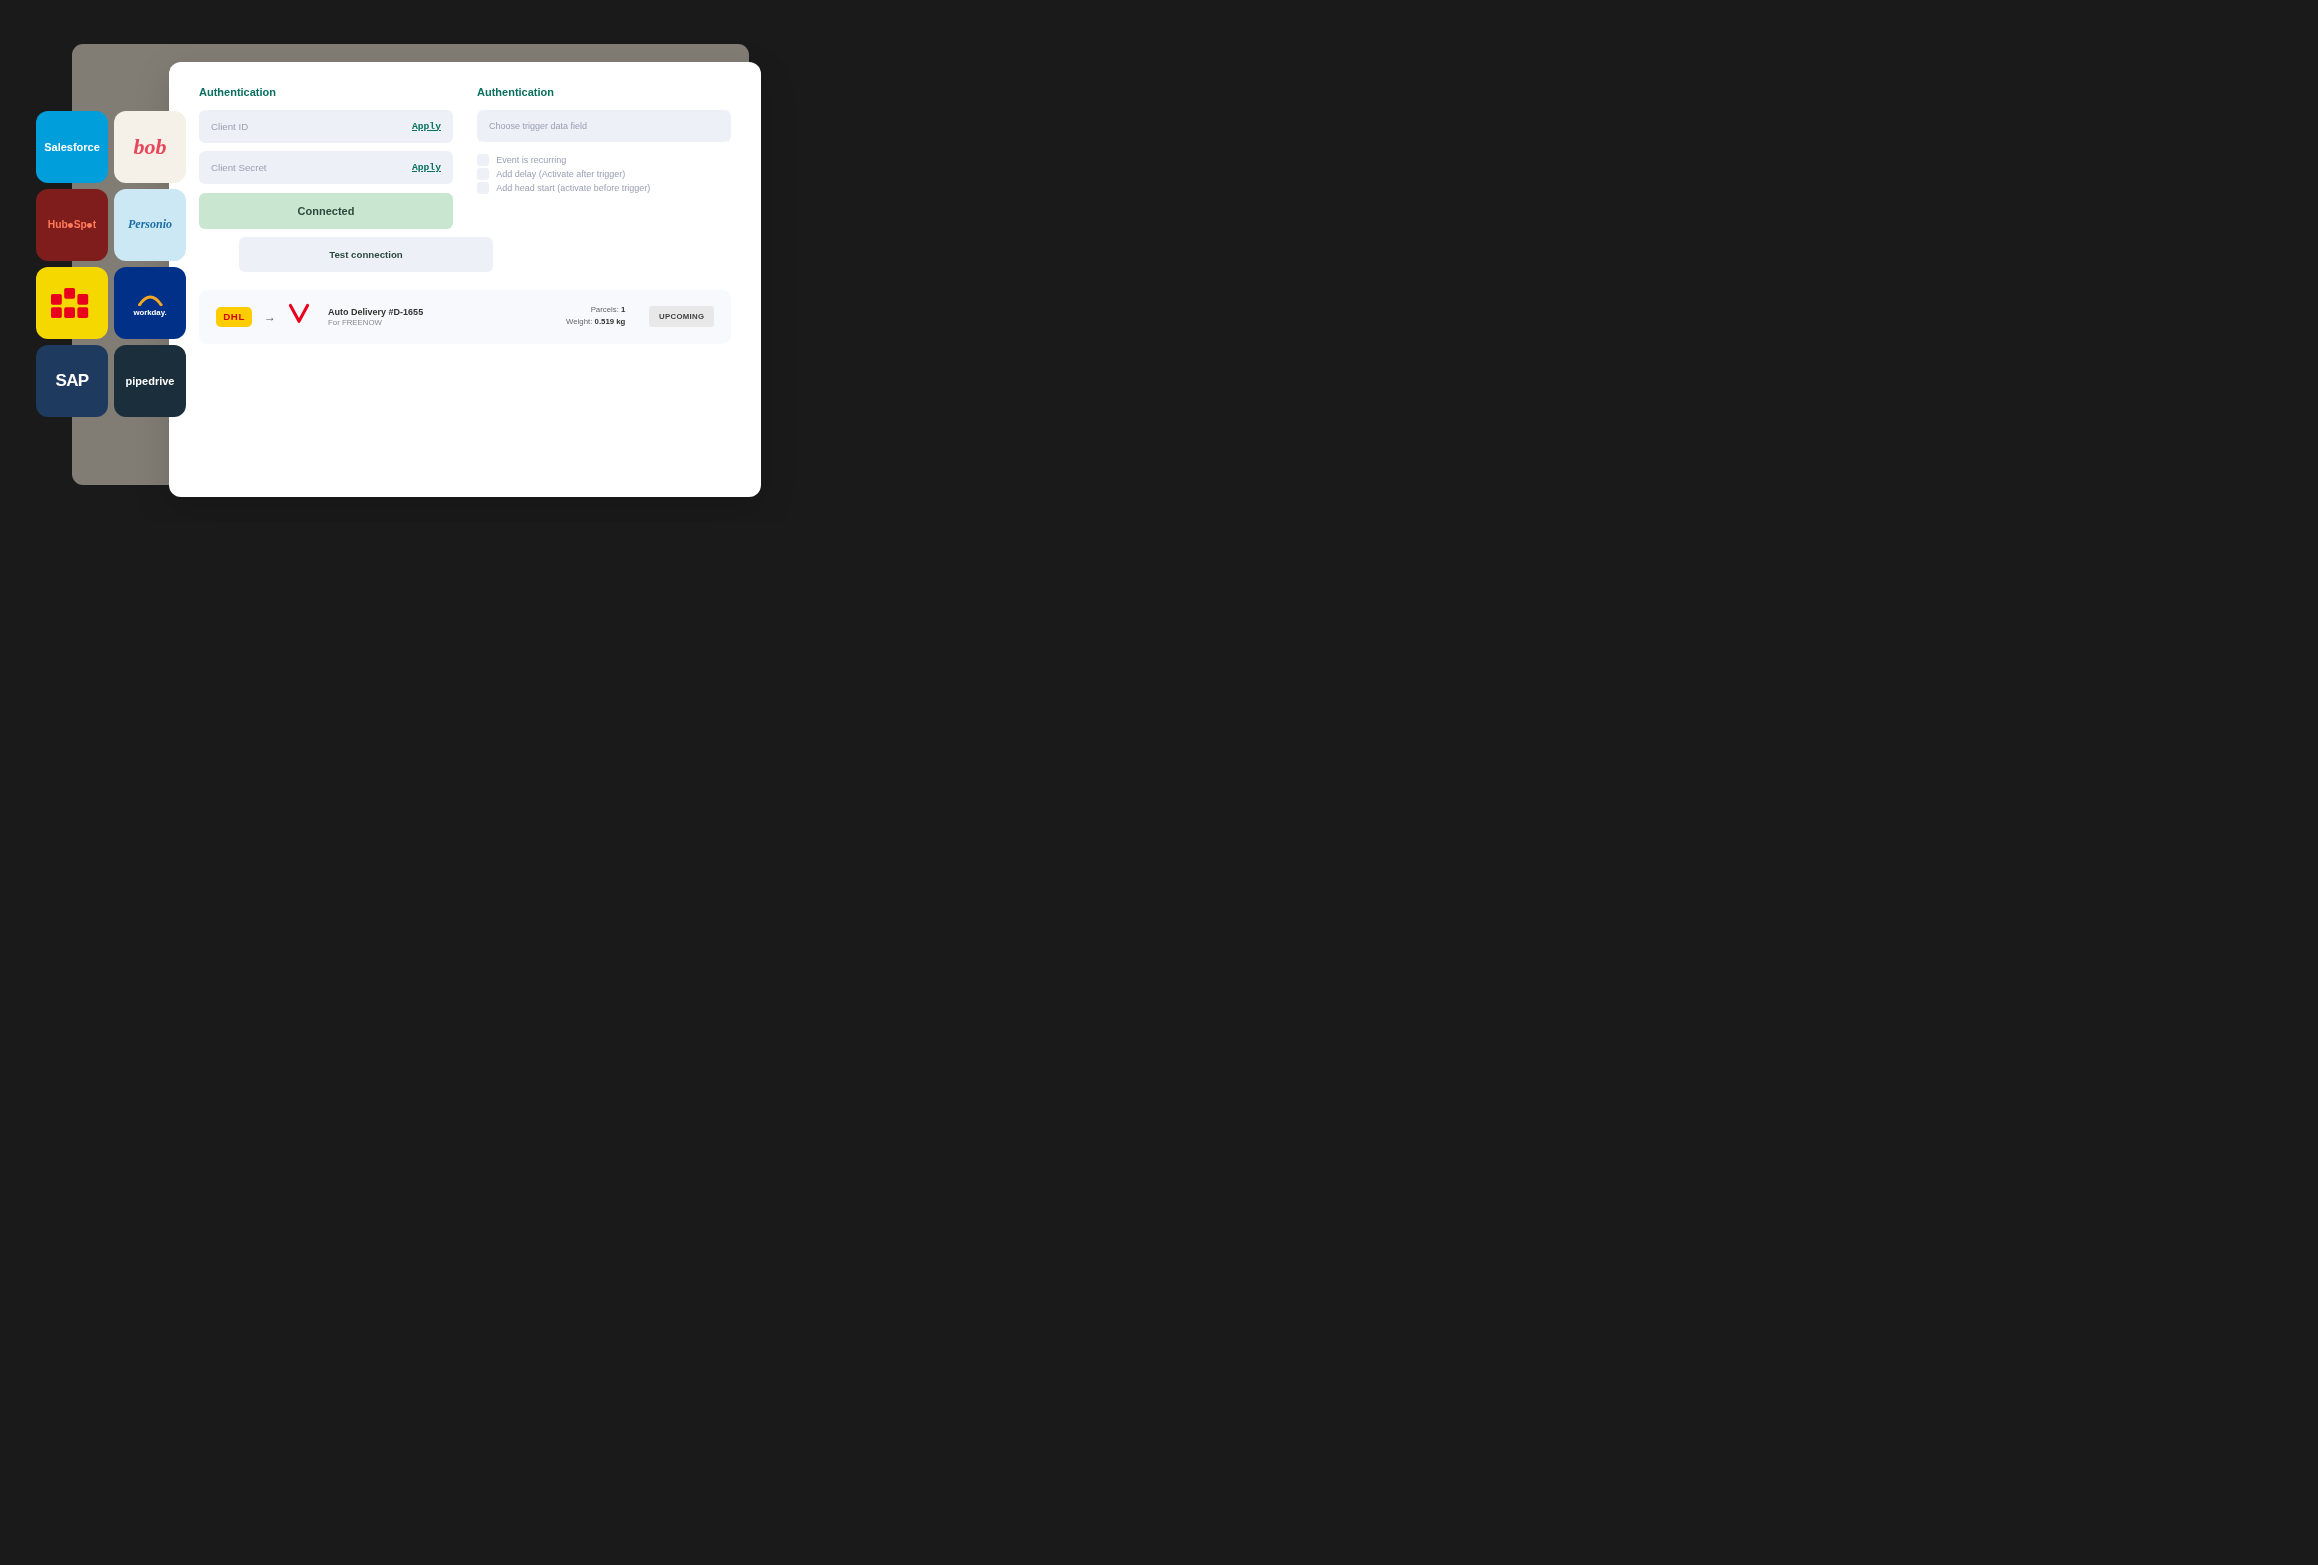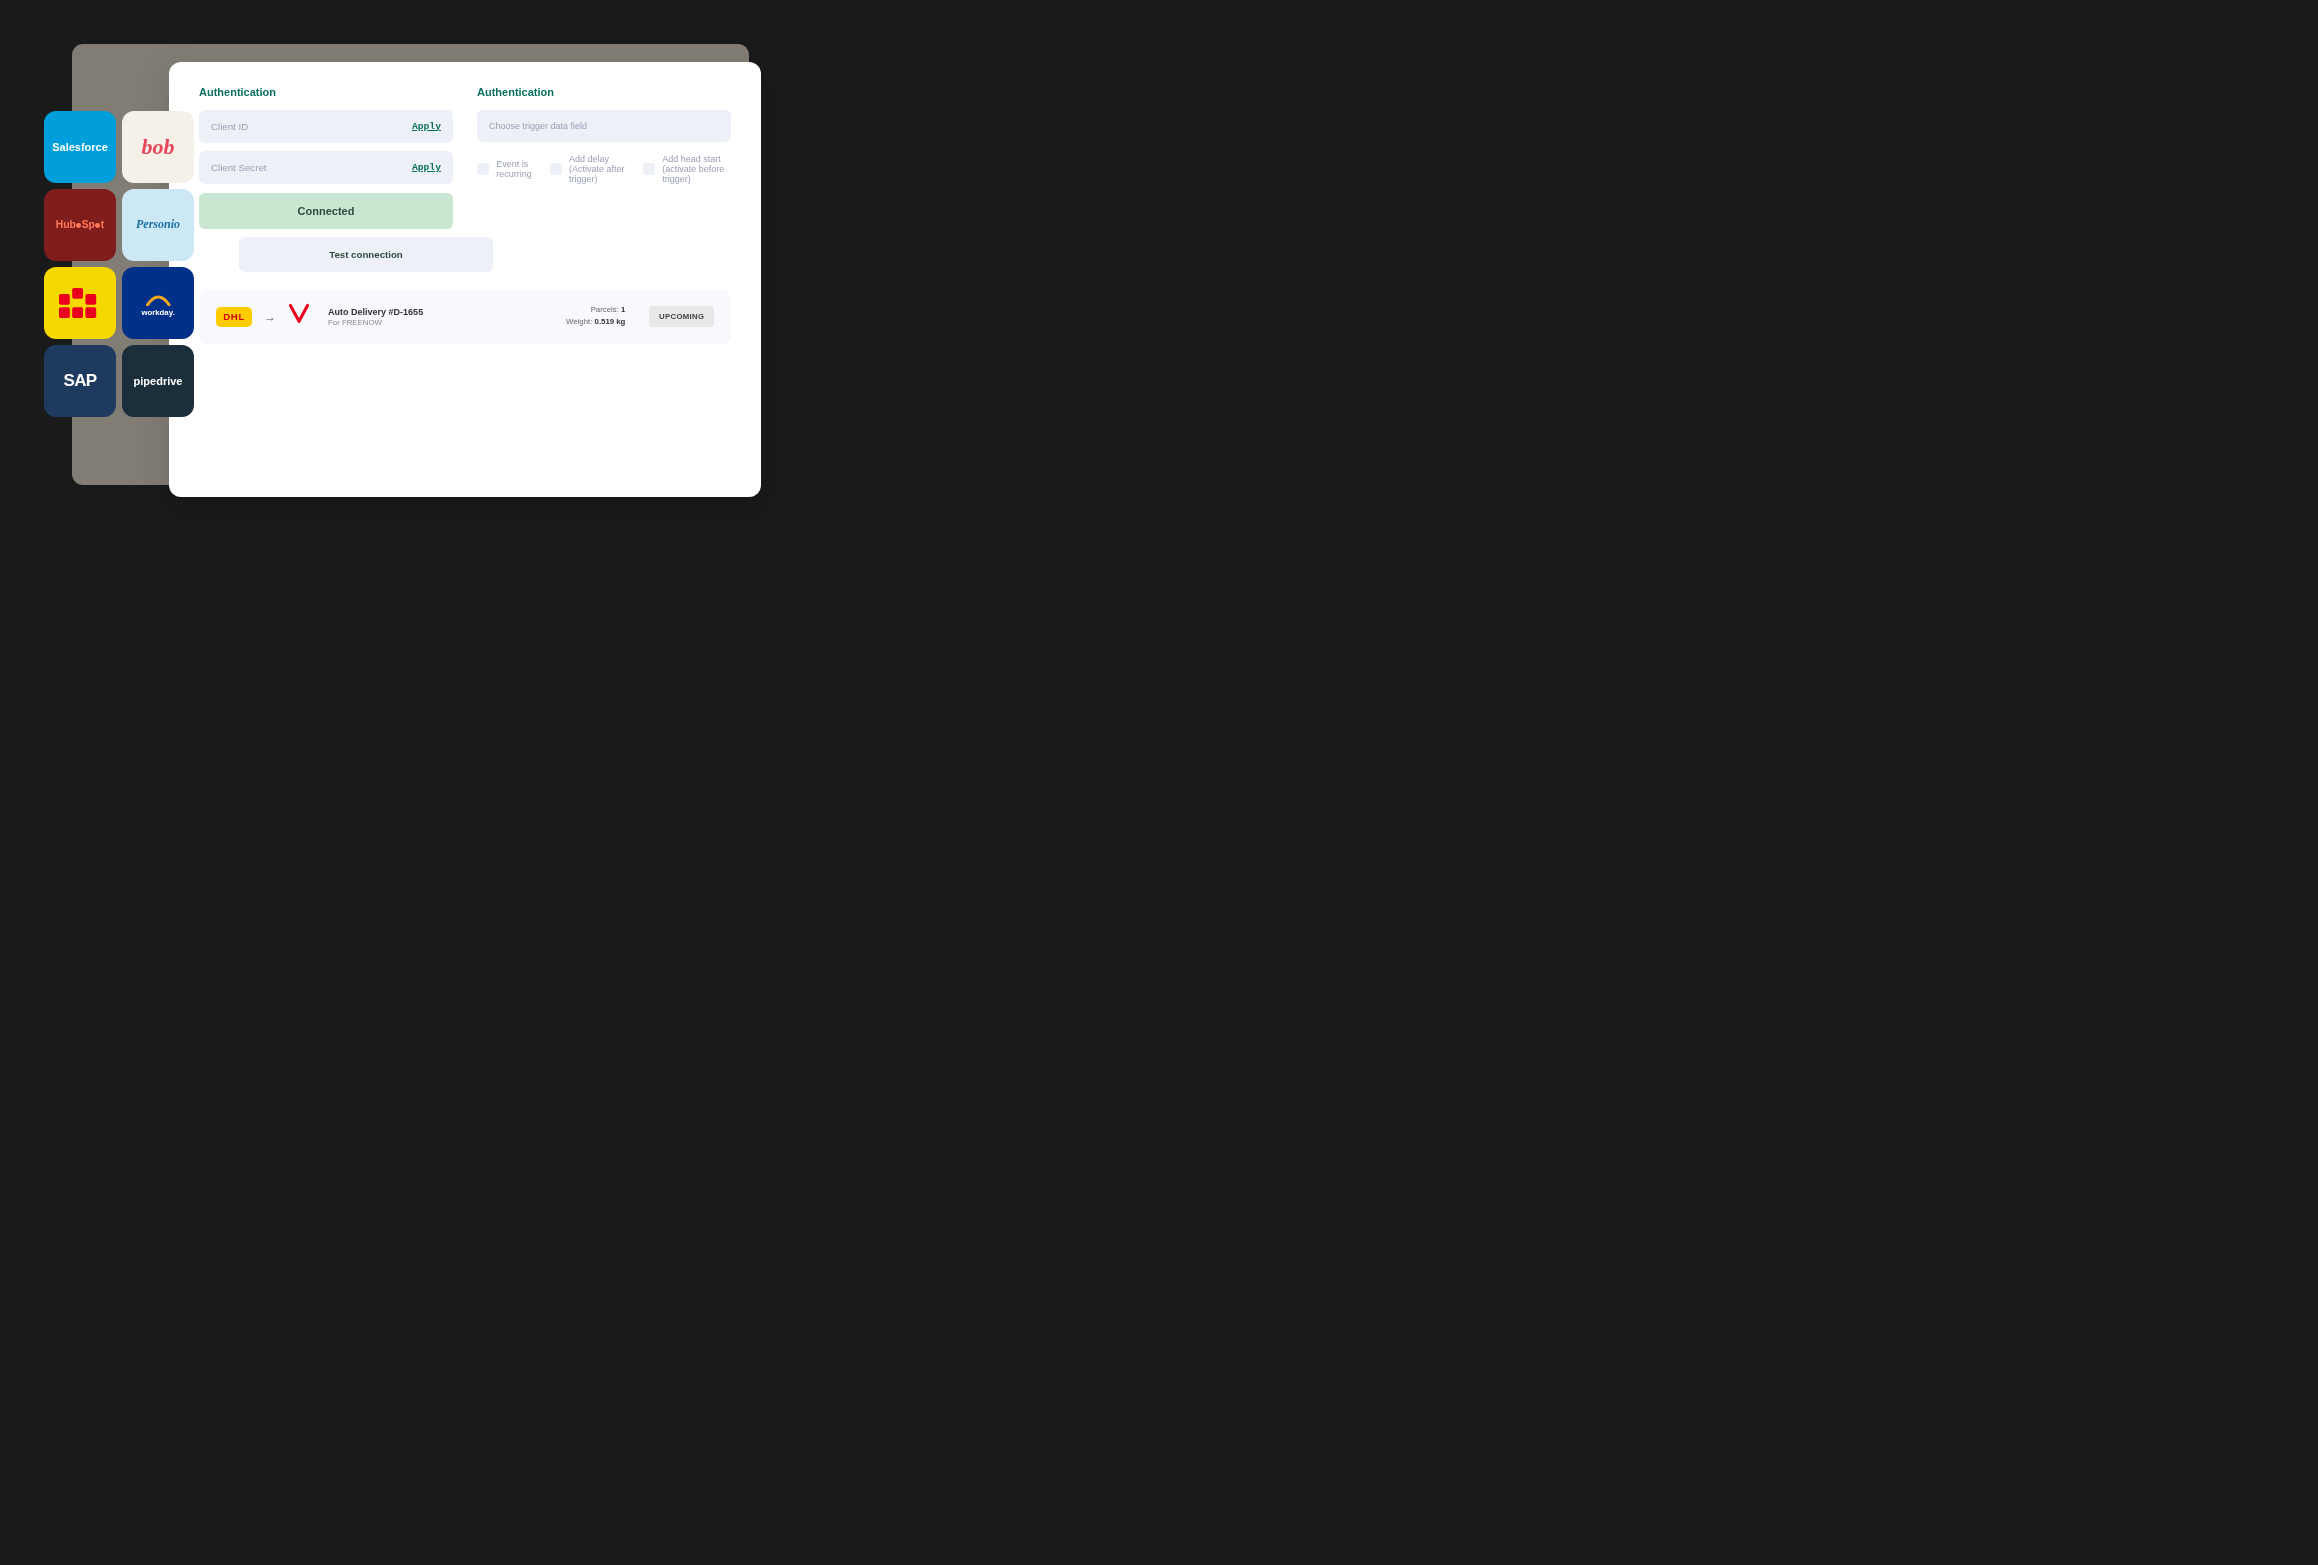--- a/index.html
+++ b/index.html
@@ -29,21 +29,21 @@
       bottom: 12px;
       background: #c8c0b0;
       border-radius: 11px;
       opacity: 0.6;
     }
 
     
     .app-grid {
       position: absolute;
       top: 85px;
-      left: 8px;
+      left: 0;
       display: grid;
       grid-template-columns: 72px 72px;
       grid-template-rows: repeat(4, 72px);
       gap: 6px;
       z-index: 10;
     }
 
     .app-tile {
       width: 72px;
       height: 72px;
@@ -209,22 +209,22 @@
       border-radius: 6px;
       padding: 11px 12px;
       color: #9aa0b4;
       font-size: 9px;
       margin-bottom: 12px;
       cursor: pointer;
     }
 
     .checkbox-group {
       display: flex;
-      flex-direction: row;
-      gap: 18px;
+      flex-direction: column;
+      gap: 2px;
       justify-content: center;
     }
 
     .checkbox-item {
       display: flex;
       align-items: center;
       gap: 7.2px;
     }
 
     .checkbox-box {

